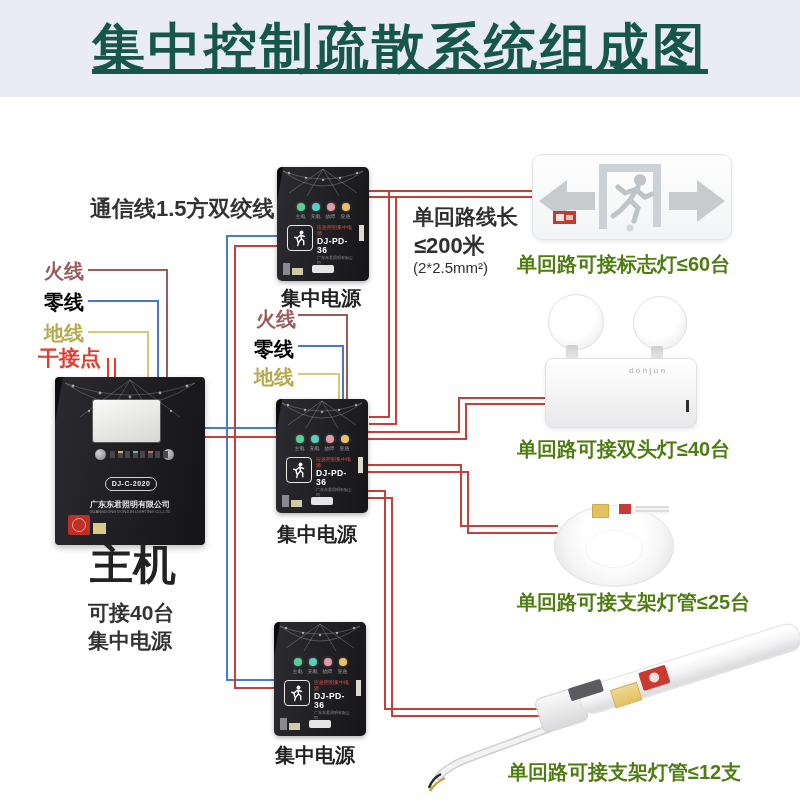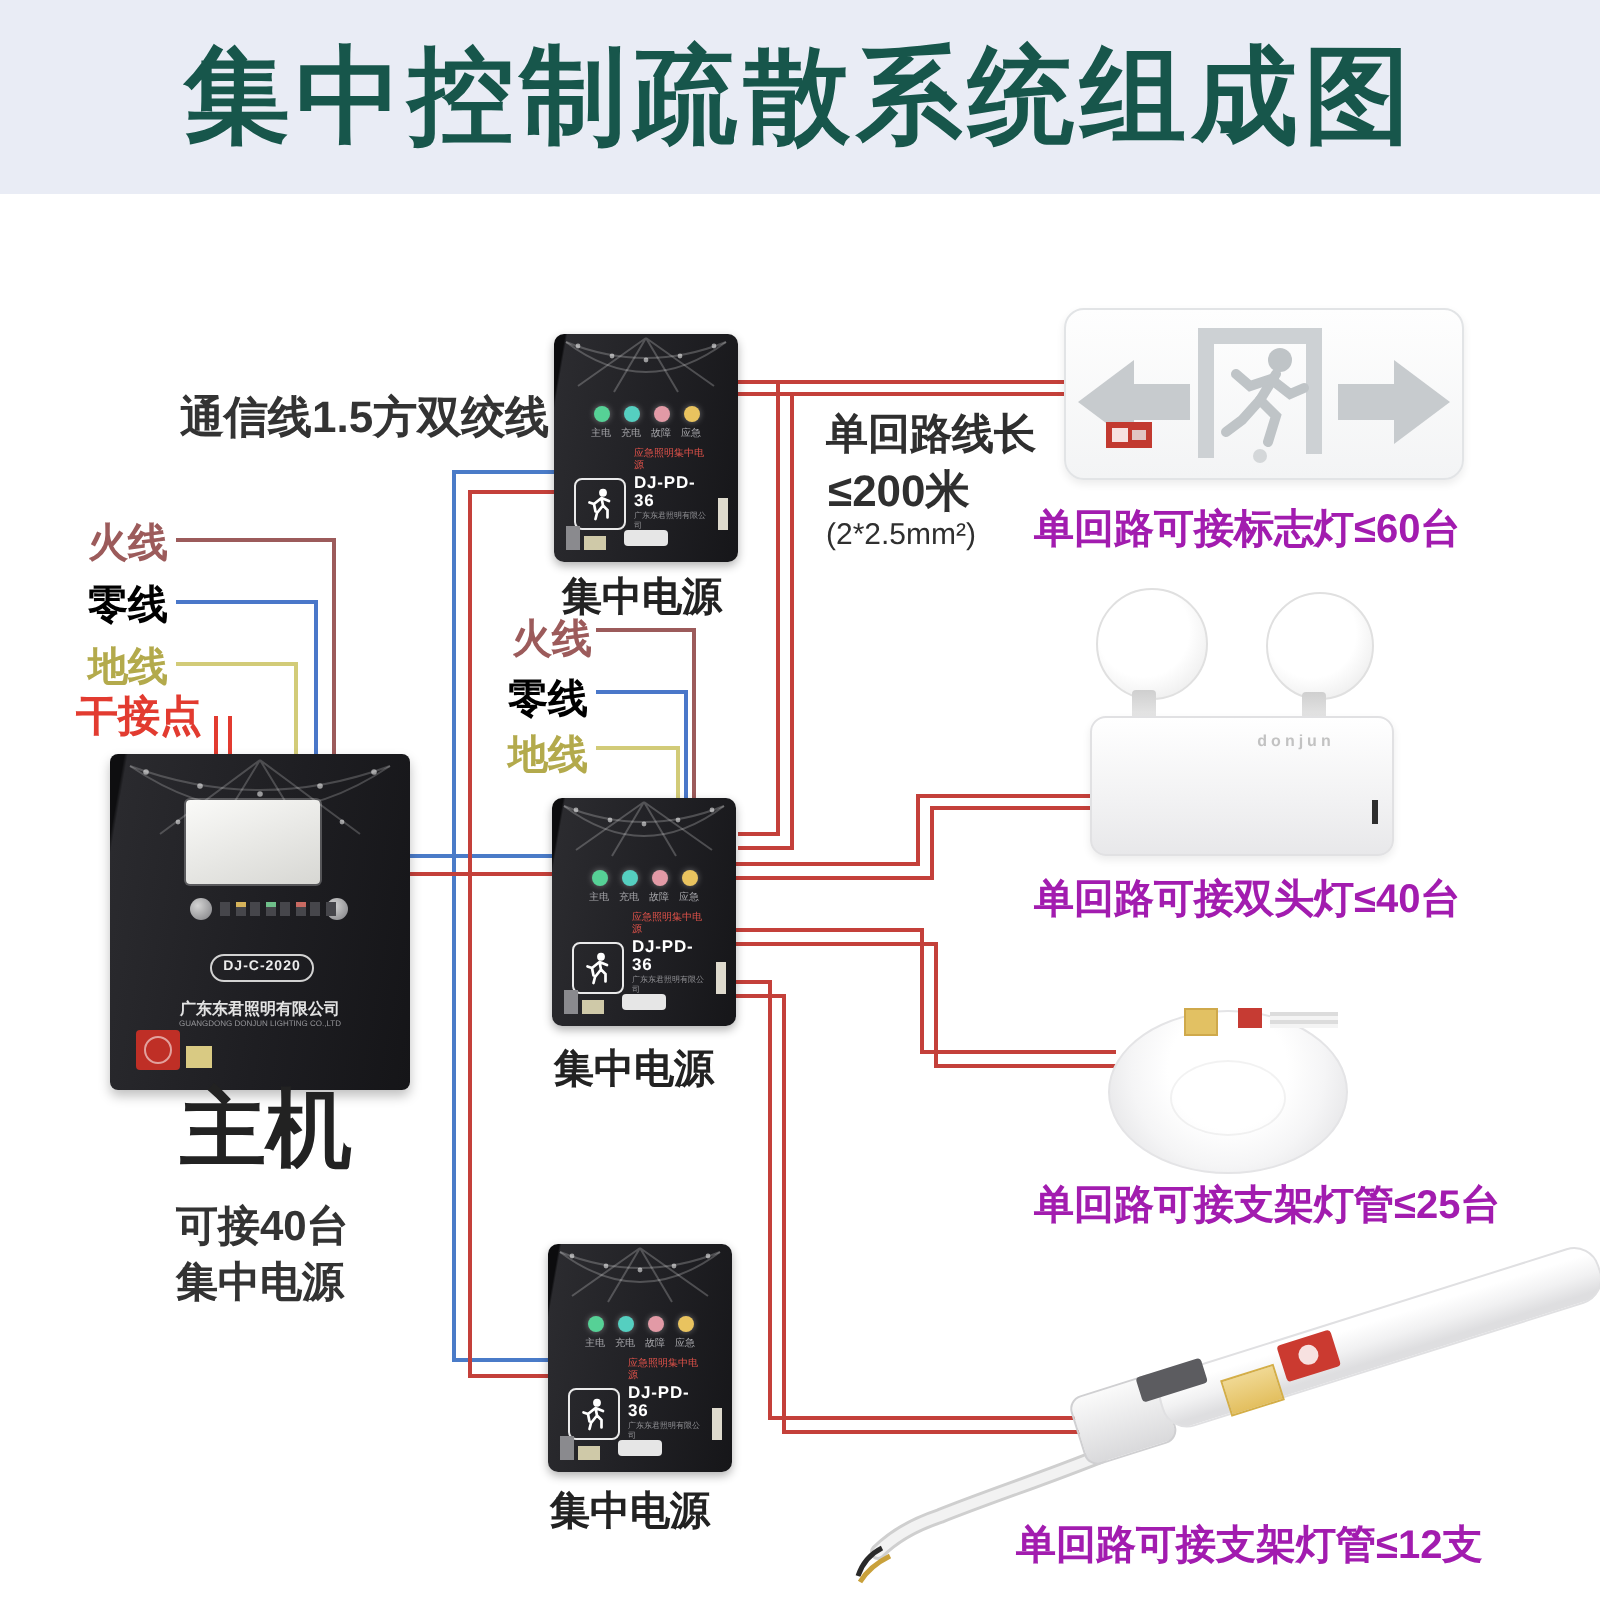--- a/index.html
+++ b/index.html
@@ -2,33 +2,33 @@
 <html><head>
 <meta charset="utf-8">
 <style>
   html,body{margin:0;padding:0;}
   body{width:800px;height:800px;position:relative;background:#ffffff;
        font-family:"Liberation Sans","DejaVu Sans",sans-serif;overflow:hidden;}
 
   
   .titlebar{position:absolute;left:0;top:0;width:800px;height:97px;background:#e9ecf5;
             display:flex;align-items:center;justify-content:center;z-index:4;}
-  .titlebar h1{margin:11px;font-size:53px;font-weight:900;color:#17564b;letter-spacing:3px;}
+  .titlebar h1{margin:11px;font-size:53px;font-weight:900;color:#17564b;letter-spacing:3px;text-decoration:underline;}
 
   
   #wires{position:absolute;left:0;top:0;z-index:1;shape-rendering:crispEdges;}
   .component{position:absolute;z-index:2;}
   .lbl{position:absolute;z-index:3;white-space:nowrap;}
 
   
   .t-comm{left:90px;top:194px;font-size:22px;font-weight:600;color:#333;}
   .t-loop1{left:413px;top:203px;font-size:21px;font-weight:700;color:#2f2f2f;}
   .t-loop2{left:414px;top:231px;font-size:22px;font-weight:700;color:#2f2f2f;}
   .t-loop3{left:413px;top:259px;font-size:15px;font-weight:500;color:#2f2f2f;}
-  .t-cap{font-size:20px;font-weight:600;color:#a21caf;}
+  .t-cap{font-size:20px;font-weight:600;color:#4d7c0f;}
   .t-cap-sign{left:517px;top:251px;}
   .t-cap-twin{left:517px;top:436px;}
   .t-cap-ceil{left:517px;top:589px;}
   .t-cap-tube{left:508px;top:759px;}
   .t-boxlabel{font-size:20px;font-weight:600;color:#222;}
   .t-box1{left:281px;top:285px;}
   .t-box2{left:277px;top:521px;}
   .t-box3{left:275px;top:742px;}
   .t-host{left:90px;top:536px;font-size:43px;font-weight:600;color:#222;}
   .t-host2{left:88px;top:599px;font-size:21px;font-weight:600;color:#333;}
@@ -65,21 +65,21 @@
   .pbox{width:92px;height:114px;border-radius:5px;
         background:linear-gradient(100deg,#0c0c0e 0%,#0c0c0e 5%,#2b2b2f 6%,#202024 55%,#161619 100%);
         box-shadow:0 2px 5px rgba(0,0,0,.3);}
   .pb-top{left:277px;top:167px;} .pb-mid{left:276px;top:399px;} .pb-bot{left:274px;top:622px;}
   .pbox .fan{position:absolute;left:0;top:0;}
   .leds{position:absolute;top:36px;left:0;width:100%;display:flex;justify-content:center;gap:7px;}
   .led{width:8px;height:8px;border-radius:50%;box-shadow:0 0 3px rgba(255,255,255,.35);}
   .led1{background:#56d196;} .led2{background:#55cfc0;} .led3{background:#e29aa6;} .led4{background:#e9c35f;}
   .ledlabels{position:absolute;top:46px;left:0;width:100%;display:flex;justify-content:center;gap:4px;}
   .ledlabels span{width:11px;font-size:5px;color:#a7a7ab;text-align:center;}
-  .emblem-row{position:absolute;top:58px;left:10px;right:5px;display:flex;align-items:flex-end;gap:4px;}
+  .emblem-row{position:absolute;top:58px;left:10px;right:5px;display:flex;align-items:flex-start;gap:4px;}
   .mini-sign{width:24px;height:24px;border:1.5px solid rgba(255,255,255,.9);border-radius:4px;flex:0 0 auto;
              display:flex;align-items:center;justify-content:center;}
   .model-block{line-height:1.15;}
   .type-text{color:#e0524a;font-size:5px;}
   .model{color:#fff;font-size:8.5px;font-weight:bold;letter-spacing:.4px;}
   .company-tiny{color:#8f8f93;font-size:4px;}
   .side-strip{width:5px;height:16px;background:#dedacd;margin-left:auto;flex:0 0 auto;}
   .bottom-pill{position:absolute;bottom:8px;left:50%;transform:translateX(-50%);width:22px;height:8px;
                background:#e6e6e6;border-radius:2px;font-size:4px;color:#555;text-align:center;line-height:8px;overflow:hidden;}
   .corner-tags{position:absolute;bottom:6px;left:6px;display:flex;align-items:flex-end;gap:2px;}

